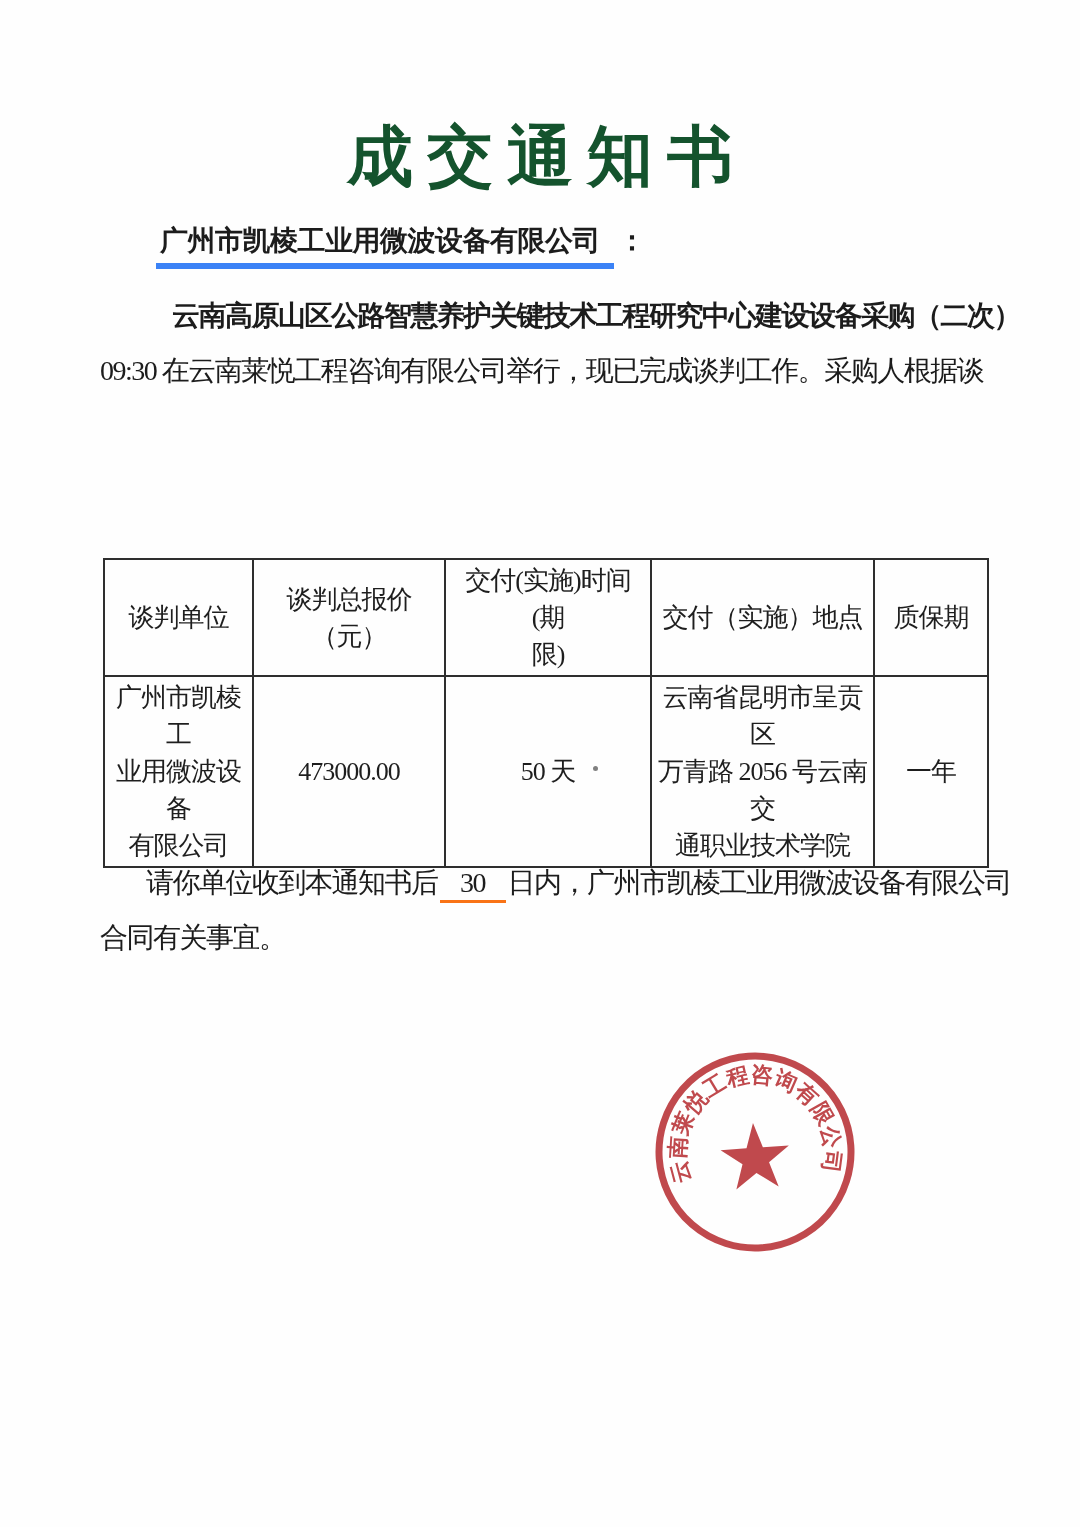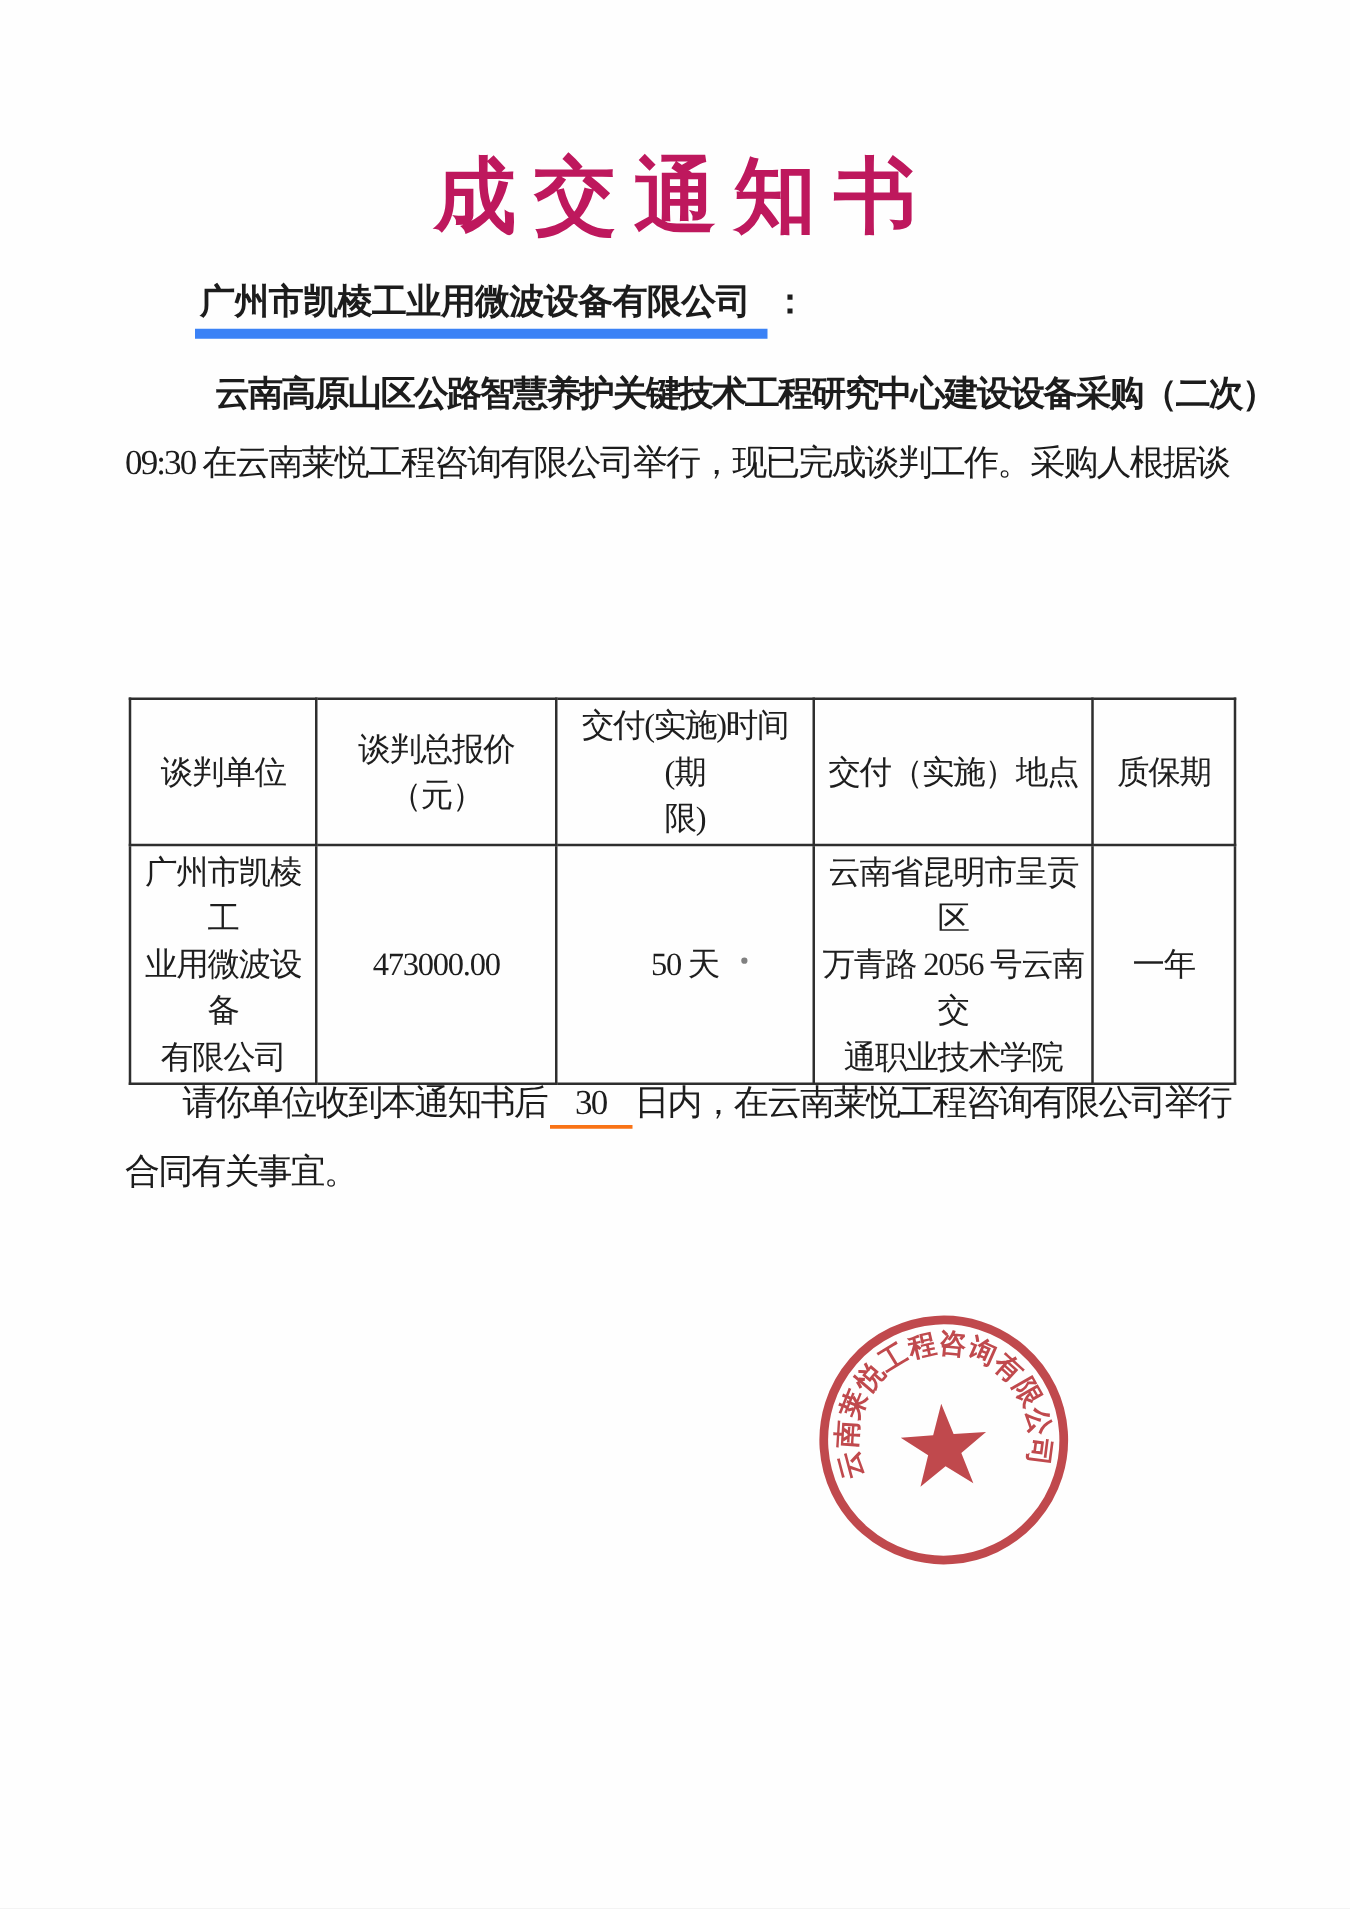--- a/index.html
+++ b/index.html
@@ -11,31 +11,31 @@
     font-family:"Liberation Serif","DejaVu Serif",serif;
     color:#1c1c1c;
     overflow:hidden;
   }
   
   .doc-title{
     position:absolute;top:112px;left:0;width:100%;
     text-align:center;
     font-size:66px;font-weight:700;
     letter-spacing:14px;text-indent:14px;
-    color:#be185d;
+    color:#14532d;
   }
   
   .addressee{
     position:absolute;top:222px;left:156px;
     font-size:28px;font-weight:700;letter-spacing:-0.5px;
     white-space:nowrap;
   }
   .addressee .name{
     display:inline-block;
-    border-bottom:8px solid #3b82f6;
+    border-bottom:6px solid #3b82f6;
     padding:0 14px 3px 4px;
   }
   .addressee .colon{margin-left:4px;}
   
   .body-block{
     position:absolute;top:288px;left:100px;width:885px;
     font-size:28px;line-height:55px;letter-spacing:-1.5px;
   }
   .body-line{white-space:nowrap;}
   .body-line.indent1{margin-left:72px;}
@@ -143,21 +143,21 @@
 通职业技术学院</td>
         <td>一年</td>
       </tr>
     </tbody>
   </table>
 
   <div class="dot-artifact"></div>
 
   <div class="notice-block">
     <div class="notice-line1">
-      <span>请你单位收到本通知书后</span><span class="days-underline">30</span><span>日内，在云南莱悦工程咨询有限公司举行</span>
+      <span>请你单位收到本通知书后</span><span class="days-underline">30</span><span>日内，广州市凯棱工业用微波设备有限公司</span>
     </div>
     <div class="notice-line2">合同有关事宜。</div>
   </div>
 
 
   <svg class="stamp" viewBox="0 0 230 230">
     <circle cx="115" cy="115" r="96" fill="none" stroke-width="7" stroke="#b5262a"></circle>
     <polygon points="115,86 123.2,110.7 149.2,110.9 128.3,126.3 136.2,151.1 115,136 93.8,151.1 101.7,126.3 80.8,110.9 106.8,110.7" fill="#b5262a"></polygon>
     <defs>
       <path id="seal-arc" d="M 49.2 138.9 A 70 70 0 1 1 180.8 138.9" fill="none"></path>

